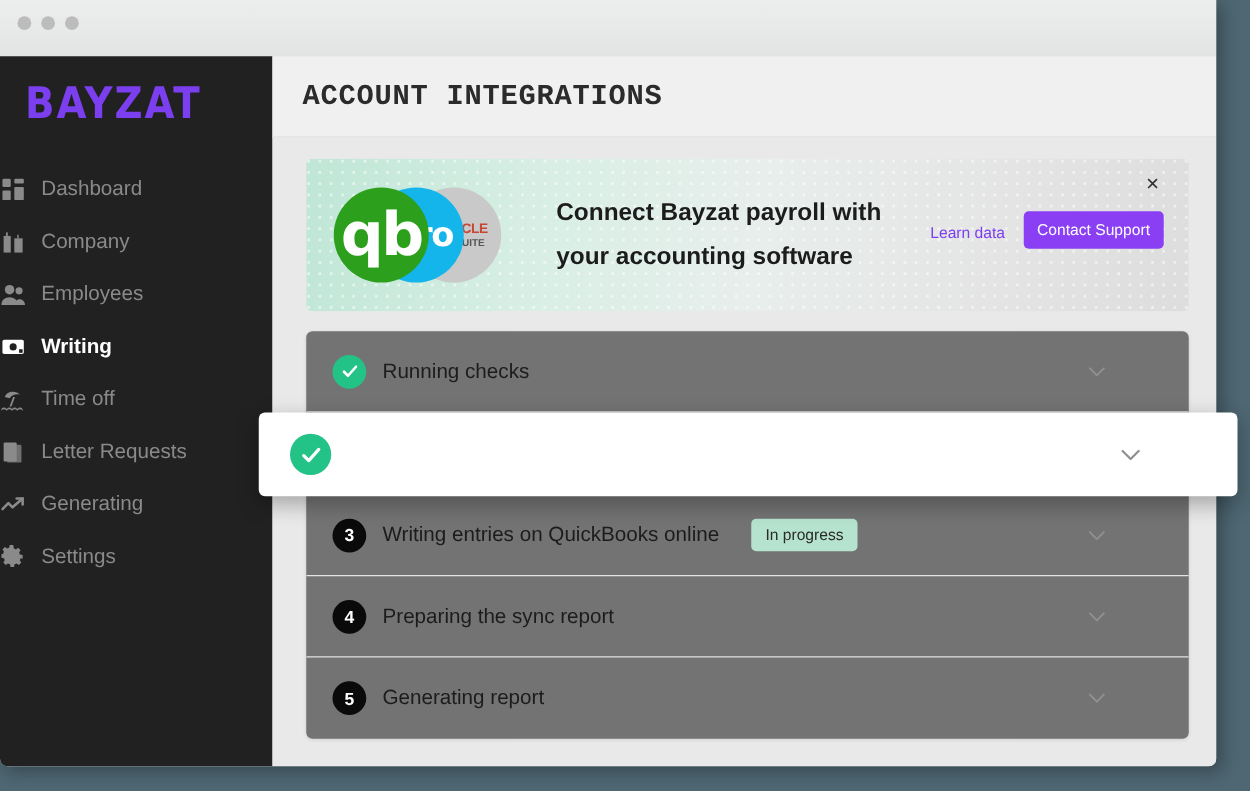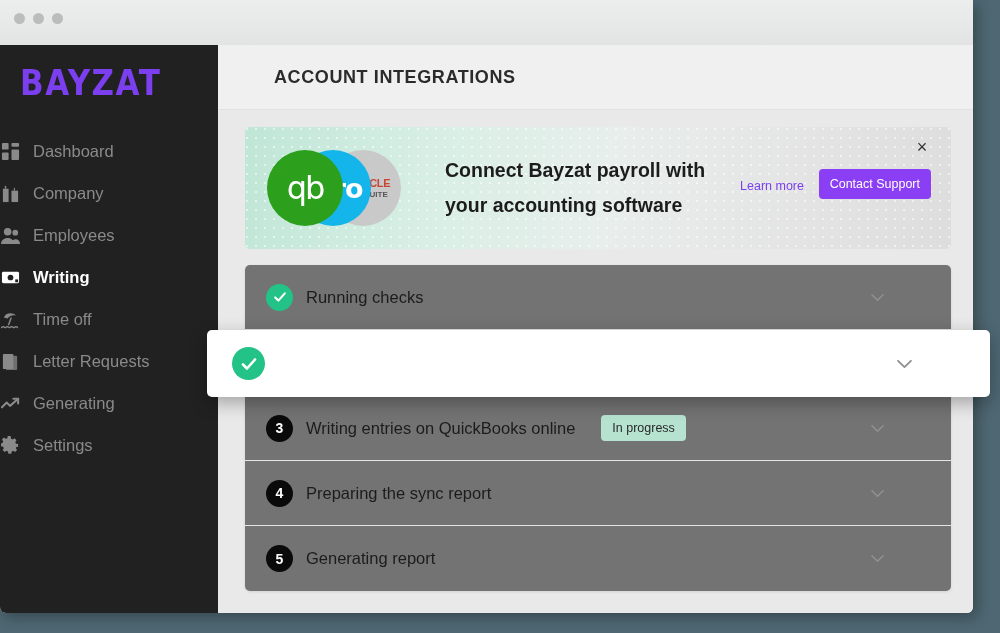--- a/index.html
+++ b/index.html
@@ -59,41 +59,41 @@
     background: #e9e9e9;
     overflow: hidden;
   }
   #page-header {
     height: 65px; background: #f0f0f0;
     display: flex; align-items: center;
     padding-left: 24px;
     border-bottom: 1px solid #e2e2e2;
   }
   #page-title {
-    font-size: 18px; font-weight: bold; letter-spacing: .6px;
-    color: #2b2b2b; font-family: Liberation Sans, sans-serif; margin-left: 32px;
+    font-size: 23px; font-weight: bold; letter-spacing: .6px;
+    color: #2b2b2b; font-family: Liberation Mono, monospace;
   }
 
   
   #promo {
     position: relative;
     margin: 17px 22px 0 27px;
     height: 122px; border-radius: 5px;
     overflow: hidden;
     background:
       radial-gradient(circle at 2px 2px, rgba(255,255,255,.55) 1px, transparent 1.4px) 0 0/9px 9px,
       linear-gradient(100deg,#bfe6d6 0%,#d9efe5 28%,#e8eeec 52%,#e4e4e4 78%,#dddddd 100%);
   }
   #promo-logos { position: absolute; left: 22px; top: 13px; width: 145px; height: 95px; }
   .logo-circle { position: absolute; top: 10px; width: 76px; height: 76px; border-radius: 50%;
                  display: flex; align-items: center; justify-content: center; }
   #logo-netsuite { left: 58px; background: #c9c9c9; z-index: 1; flex-direction: column; gap: 1px; }
   #logo-xero     { left: 28px; background: #13b5ea; z-index: 2; }
   #logo-qb       { left: 0px;  background: #2ca01c; z-index: 3; }
-  #logo-qb .gl   { font-family: "DejaVu Sans", sans-serif; font-size: 32px; font-weight: 400;
+  #logo-qb .gl   { font-family: "DejaVu Sans", sans-serif; font-size: 48px; font-weight: 700;
                    color: #fff; letter-spacing: -2px; line-height: 1; }
   #logo-xero .gl { font-family: "DejaVu Sans", sans-serif; font-size: 27px; font-weight: 700;
                    color: #fff; letter-spacing: -1px; margin-left: 12px; }
   #logo-netsuite .gl-oracle { font-size: 11px; font-weight: 700; color: #c74634;
                    letter-spacing: -.3px; margin-left: 10px; }
   #logo-netsuite .gl-suite  { font-size: 8px; font-weight: 700; color: #555; margin-left: 10px; }
 
   #promo-text {
     position: absolute; left: 200px; top: 26px; width: 300px;
     font-size: 19.5px; font-weight: bold; line-height: 35px; color: #1c1c1c;
@@ -286,21 +286,21 @@
         <div class="logo-circle" id="logo-qb">
           <span class="gl">qb</span>
         </div>
       </div>
 
       <div id="promo-text">
         <div>Connect Bayzat payroll with</div>
         <div>your accounting software</div>
       </div>
 
-      <a id="promo-learn">Learn more</a>
+      <a id="promo-learn">Learn data</a>
       <button id="promo-cta">Contact Support</button>
       <div id="promo-close">×</div>
     </div>
 
     <div id="steps-card">
 
       <div class="step-row">
         <span class="step-badge done">
           <svg viewBox="0 0 20 20" fill="none" stroke="#ffffff" stroke-width="2.6" stroke-linecap="round" stroke-linejoin="round">
               <path d="M4 10.5l4 4 8-9"></path>

